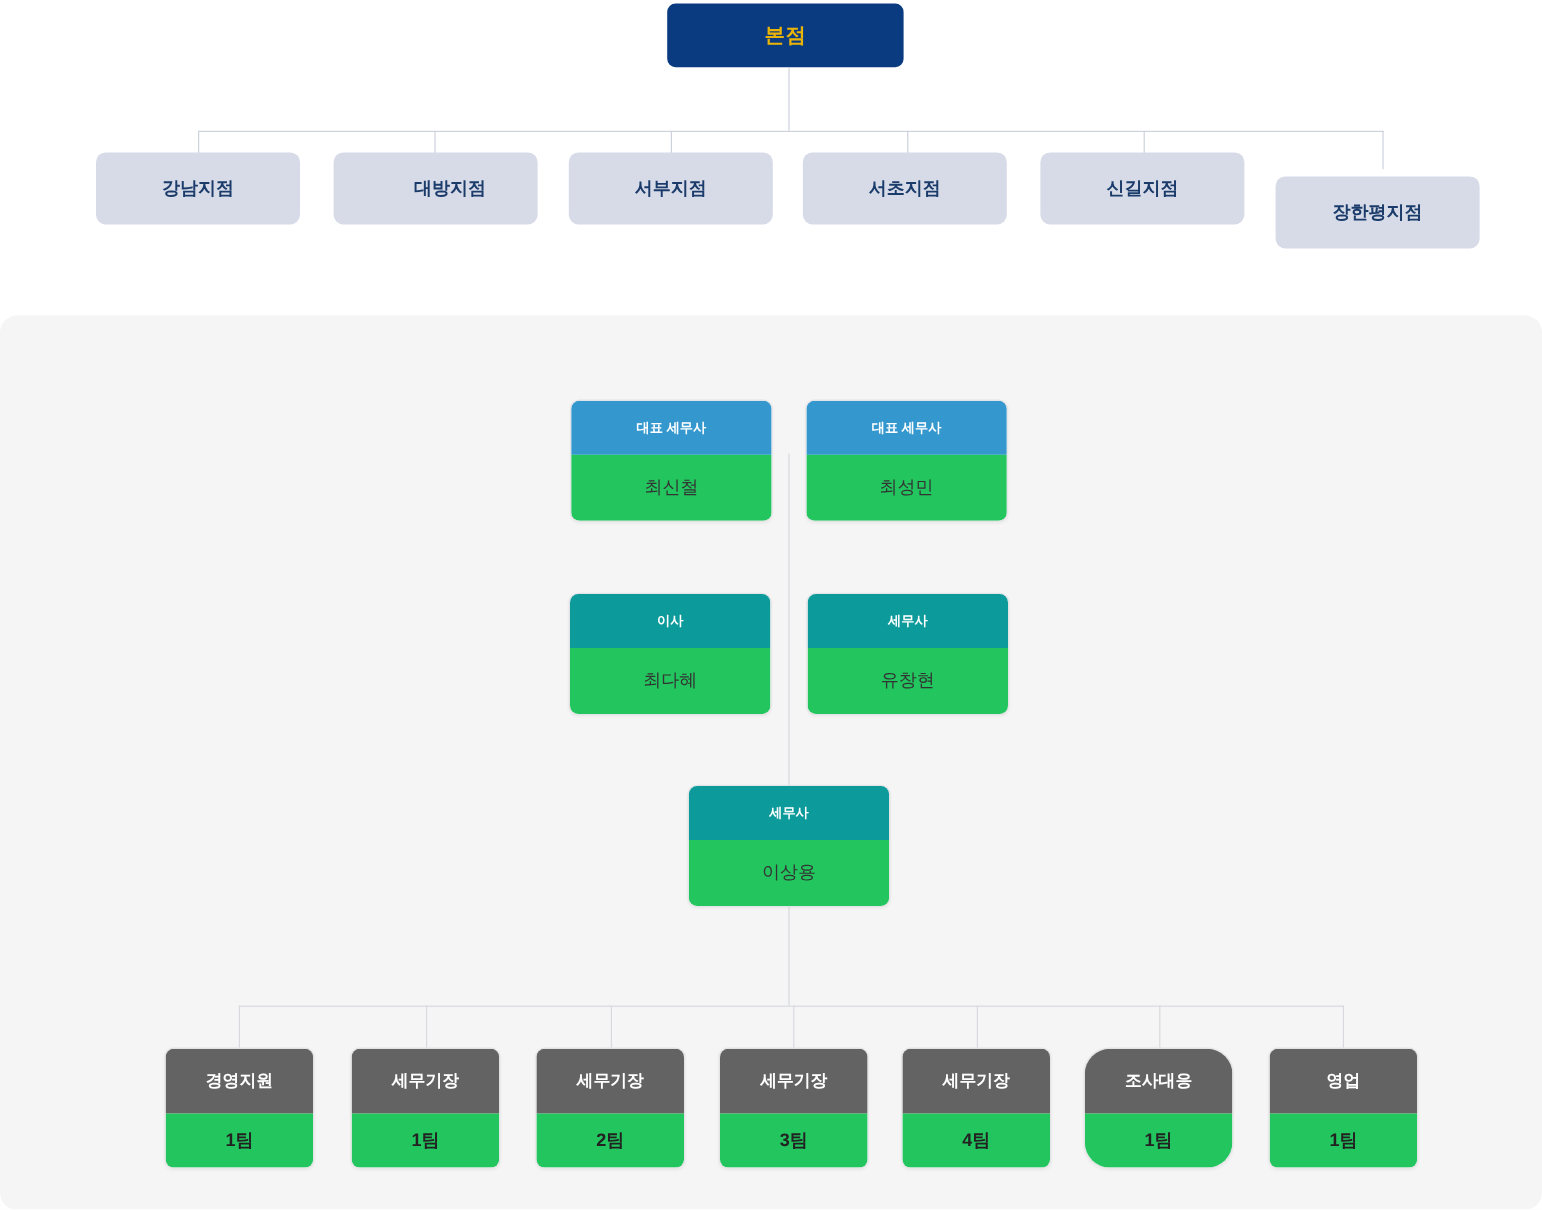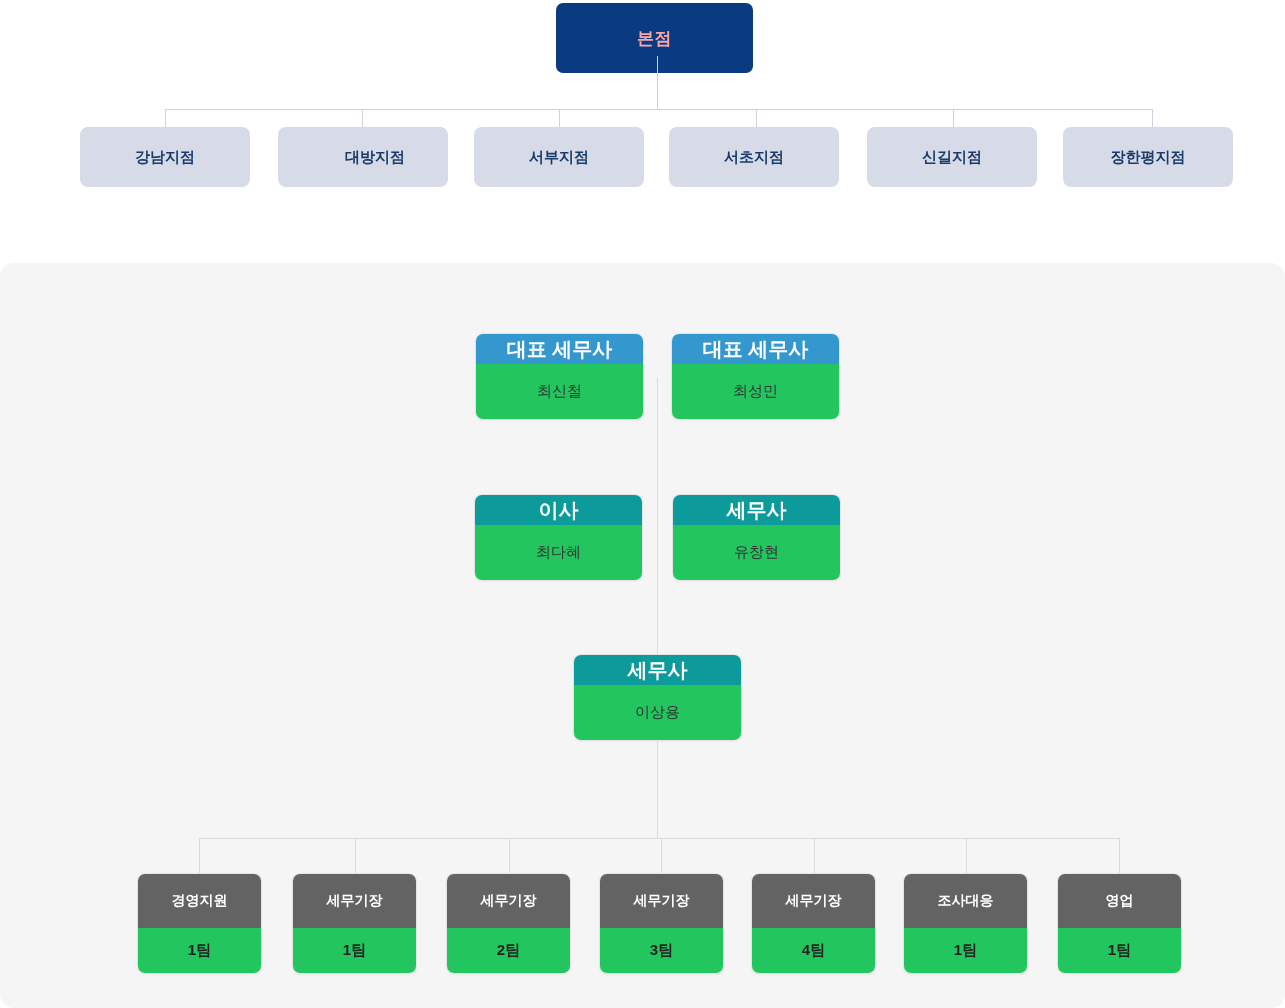--- a/index.html
+++ b/index.html
@@ -21,24 +21,24 @@
     left: 0; top: 0;
     width: 1285px;
     height: 263px;
   }
 
   .hq-node {
     position: absolute;
     left: 556px;
     top: 3px;
     width: 197px;
-    height: 70px;
+    height: 53px;
     background: #0a3b81;
     border-radius: 7px;
-    color: #fca5a5;
+    color: #eab308;
     font-size: 17px;
     font-weight: bold;
     display: flex;
     align-items: center;
     justify-content: center;
     letter-spacing: 0.5px;
     box-sizing: border-box;
   }
 
   
@@ -88,26 +88,26 @@
   .card {
     position: absolute;
     background: #ffffff;
     border-radius: 8px;
     overflow: hidden;
     border: 1px solid #e4e4e6;
     box-sizing: border-box;
     box-shadow: 0 1px 2px rgba(0,0,0,0.04);
   }
   .card-head {
-    height: 30px;
+    height: 45px;
     display: flex;
     align-items: center;
     justify-content: center;
     color: #ffffff;
-    font-size: 20px;
+    font-size: 11px;
     font-weight: bold;
     box-sizing: border-box;
   }
   .card-body {
     height: 55px;
     display: flex;
     align-items: center;
     justify-content: center;
     color: #333333;
     font-size: 15px;
@@ -138,21 +138,21 @@
   <div class="conn conn-v" style="left:559px;  top:109px; height:32px;"></div>
   <div class="conn conn-v" style="left:756px;  top:109px; height:32px;"></div>
   <div class="conn conn-v" style="left:953px;  top:109px; height:32px;"></div>
   <div class="conn conn-v" style="left:1152px; top:109px; height:32px;"></div>
 
   <div class="branch-node" style="left:80px;">강남지점</div>
   <div class="branch-node" style="left:278px;padding-left:24px;">대방지점</div>
   <div class="branch-node" style="left:474px;">서부지점</div>
   <div class="branch-node" style="left:669px;">서초지점</div>
   <div class="branch-node" style="left:867px;">신길지점</div>
-  <div class="branch-node" style="left:1063px;">장한평지점</div>
+  <div class="branch-node" style="left:1063px;margin-top:20px;">장한평지점</div>
 </div>
 
 <div id="org-panel">
 
   <div class="panel-conn panel-conn-v" style="left:657px; top:115px; height:460px;"></div>
 
   <div class="panel-conn panel-conn-h" style="left:199px; top:575px; width:921px;"></div>
 
   <div class="panel-conn panel-conn-v" style="left:199px;  top:575px; height:35px;"></div>
   <div class="panel-conn panel-conn-v" style="left:355px;  top:575px; height:35px;"></div>
@@ -205,21 +205,21 @@
   <div class="card team" style="left:599px; top:610px; width:125px;">
     <div class="card-head head-gray">세무기장</div>
     <div class="card-body">3팀</div>
   </div>
 
   <div class="card team" style="left:751px; top:610px; width:125px;">
     <div class="card-head head-gray">세무기장</div>
     <div class="card-body">4팀</div>
   </div>
 
-  <div class="card team" style="left:903px; top:610px; width:125px;">
+  <div class="card team" style="left:903px; top:610px; width:125px;border-radius:22px;">
     <div class="card-head head-gray">조사대응</div>
     <div class="card-body">1팀</div>
   </div>
 
   <div class="card team" style="left:1057px; top:610px; width:125px;">
     <div class="card-head head-gray">영업</div>
     <div class="card-body">1팀</div>
   </div>
 
 </div>

